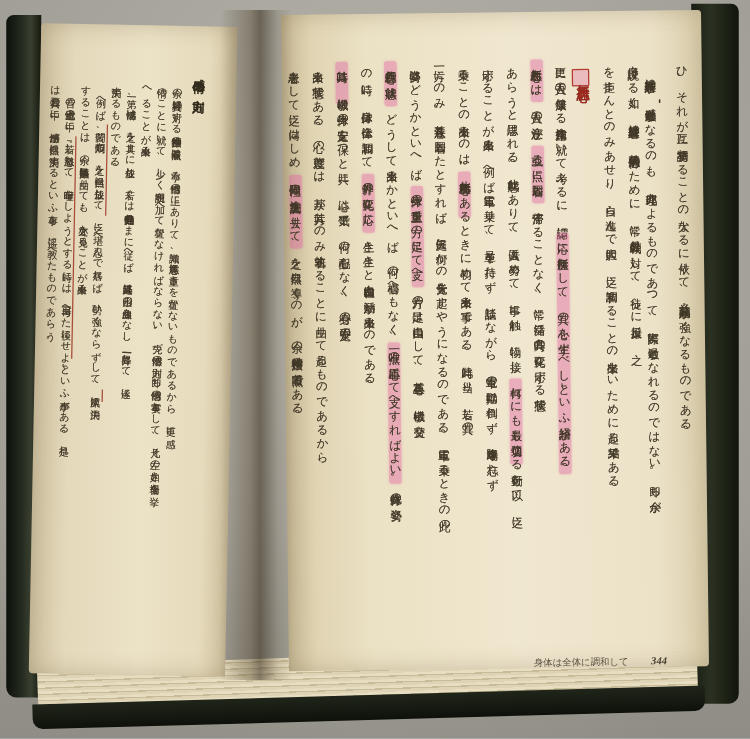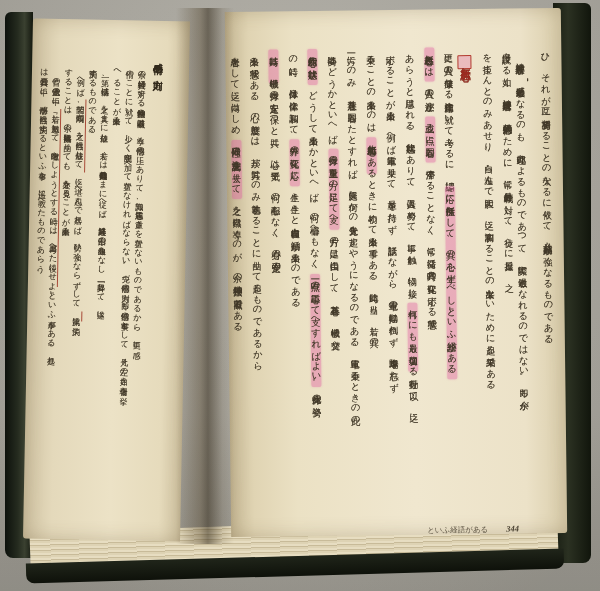--- a/index.html
+++ b/index.html
@@ -119,19 +119,19 @@
         <div class="tcol rp-col" style="right: 186.6px;"><span>乗ることの出来るのは、</span><span class="m-pink">此無所住心である</span><span>ときに初めて出来る事である。此時に当り、若し其の</span></div>
         <div class="tcol rp-col" style="right: 206px;"><span>一方にのみ、其注意を固着したとすれば、矢庭に何かの失覚を起すやうになるのである。電車に乗るときの此の</span></div>
         <div class="tcol rp-col" style="right: 225.4px;"><span>姿勢はどうかといへば、</span><span class="m-pink">身体の重量を一方の足にて支へ、</span><span>片方の足は自由にして、其重心を、機敏に交替</span></div>
         <div class="tcol rp-col" style="right: 244.8px;"><span class="m-pink">無所住心の状態は、</span><span>どうして出来るかといへば、何の心構へもなく、</span><span class="m-pink">唯一点の重心にて支へすればよい。</span><span>此身体の姿勢</span></div>
         <div class="tcol rp-col" style="right: 264.2px;"><span>の時に、身体は全体に調和して、</span><span class="m-pink">外界の変化に応じ、</span><span>生き生きと自由自在に活動が出来るのである。</span></div>
         <div class="tcol rp-col" style="right: 283.6px;"><span class="m-pink">其時は、機敏に</span><span>身体の安定を保つと共に、心は平気で、何の心配もなく、心身の不安定の</span></div>
         <div class="tcol rp-col" style="right: 303px;"><span>出来る状態である。心の態度とは、其が其方にのみ執着することに由りて起るものであるから、</span></div>
         <div class="tcol rp-col" style="right: 322.4px;"><span>患者をして之に向はしめ、</span><span class="m-pink">限局性の注意失調を去りて、</span><span>之を自然に導くのが、余の精神療法の着眼点である。</span></div>
       </div>
     <div class="footer">
-      <span>といふ経語がある</span>
+      <span>身体は全体に調和して</span>
       <span class="pageno">344</span>
     </div>
   </div>
 
   <div class="gutter"></div>
 </div>
 
 </body></html>

